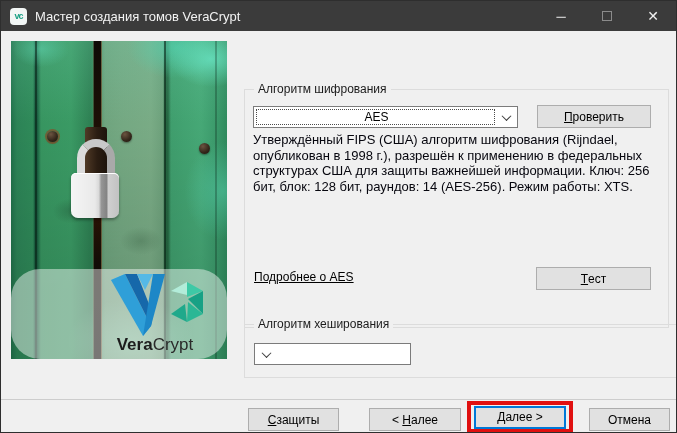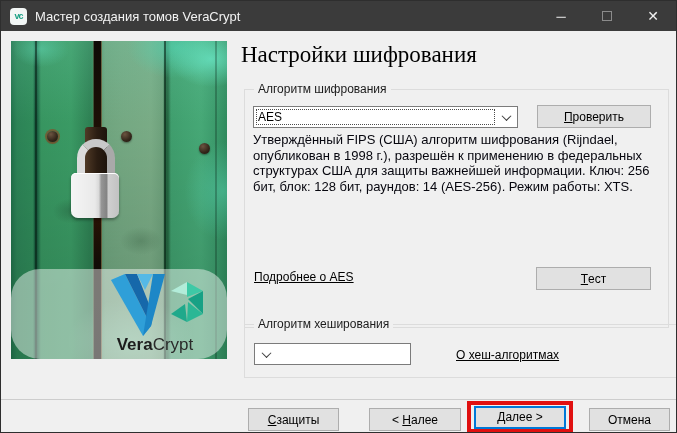--- a/index.html
+++ b/index.html
@@ -85,21 +85,21 @@
   .groupbox .gb-label {
     position:absolute; top:-8px; left:9px; background:#f0f0f0; padding:0 4px;
     font-size:12px; color:#1b1b1b; white-space:nowrap;
   }
   #gb-enc { left:243px; top:88px; width:425px; height:239px; }
   #gb-hash { left:243px; top:323px; width:502px; height:54px; }
   .combobox {
     position:absolute; height:22px; background:#fff; border:1px solid #7b7b7b;
     display:flex; align-items:center; font-size:12px; color:#000;
   }
-  .combobox .combo-text { padding-left:4px; flex:1; }
+  .combobox .combo-text { padding-left:4px; flex:1;text-align:center; }
   .combobox .chev { width:22px; display:flex; align-items:center; justify-content:center; }
   .chev i { display:block; width:7px; height:7px; border-right:1px solid #3c3c3c; border-bottom:1px solid #3c3c3c; transform:rotate(45deg) translate(-1px,-1px); }
   .combobox.focused::after {
     content:""; position:absolute; left:2px; top:2px; bottom:2px; right:22px;
     border:1px dotted #4a4a4a;
   }
   .btn {
     position:absolute; height:23px; background:#e1e1e1; border:1px solid #adadad;
     font-size:12px; color:#000; display:flex; align-items:center; justify-content:center;
     font-family:"Liberation Sans", sans-serif; white-space:pre;
@@ -161,21 +161,20 @@
         <polygon points="60,17 76,8 76,21" fill="#b2ecd9"></polygon>
         <polygon points="76,8 92,17 76,23" fill="#3ec9a6"></polygon>
         <polygon points="92,17 92,40 77,25" fill="#17a185"></polygon>
         <polygon points="92,40 76,48 77,28" fill="#2bb795"></polygon>
         <polygon points="76,48 60,40 74,30" fill="#1fa98b"></polygon>
       </svg>
       <div class="logo-text"><b>Vera</b><span>Crypt</span></div>
     </div>
   </div>
 
-  <h1 class="heading">Настройки шифрования</h1>
 
   <div class="groupbox" id="gb-enc">
     <span class="gb-label">Алгоритм шифрования</span>
   </div>
   <div class="combobox focused" style="left:252px; top:105px; width:265px">
     <span class="combo-text">AES</span>
     <span class="chev">
         <i></i>
       </span>
   </div>
@@ -185,21 +184,20 @@
   <button class="btn" style="left:535px; top:266px; width:115px"><u>Т</u><span>ест</span></button>
 
   <div class="groupbox" id="gb-hash">
     <span class="gb-label">Алгоритм хеширования</span>
   </div>
   <div class="combobox" style="left:253px; top:342px; width:157px">
     <span class="chev">
         <i></i>
       </span>
   </div>
-  <a class="plainlink" style="left:455px; top:347px">О хеш-алгоритмах</a>
 
   <div class="footer-divider"></div>
   <button class="btn" style="left:247px; top:407px; width:91px"><u>С</u><span>защиты</span></button>
   <button class="btn" style="left:368px; top:407px; width:92px"><span>&lt; </span><u>Н</u><span>алее</span></button>
   <div class="red-annotation">
     <button class="btn default"><u>Д</u><span>алее &gt;</span></button>
   </div>
   <button class="btn" style="left:588px; top:407px; width:81px"><span>Отмена</span></button>
 
 </div>

